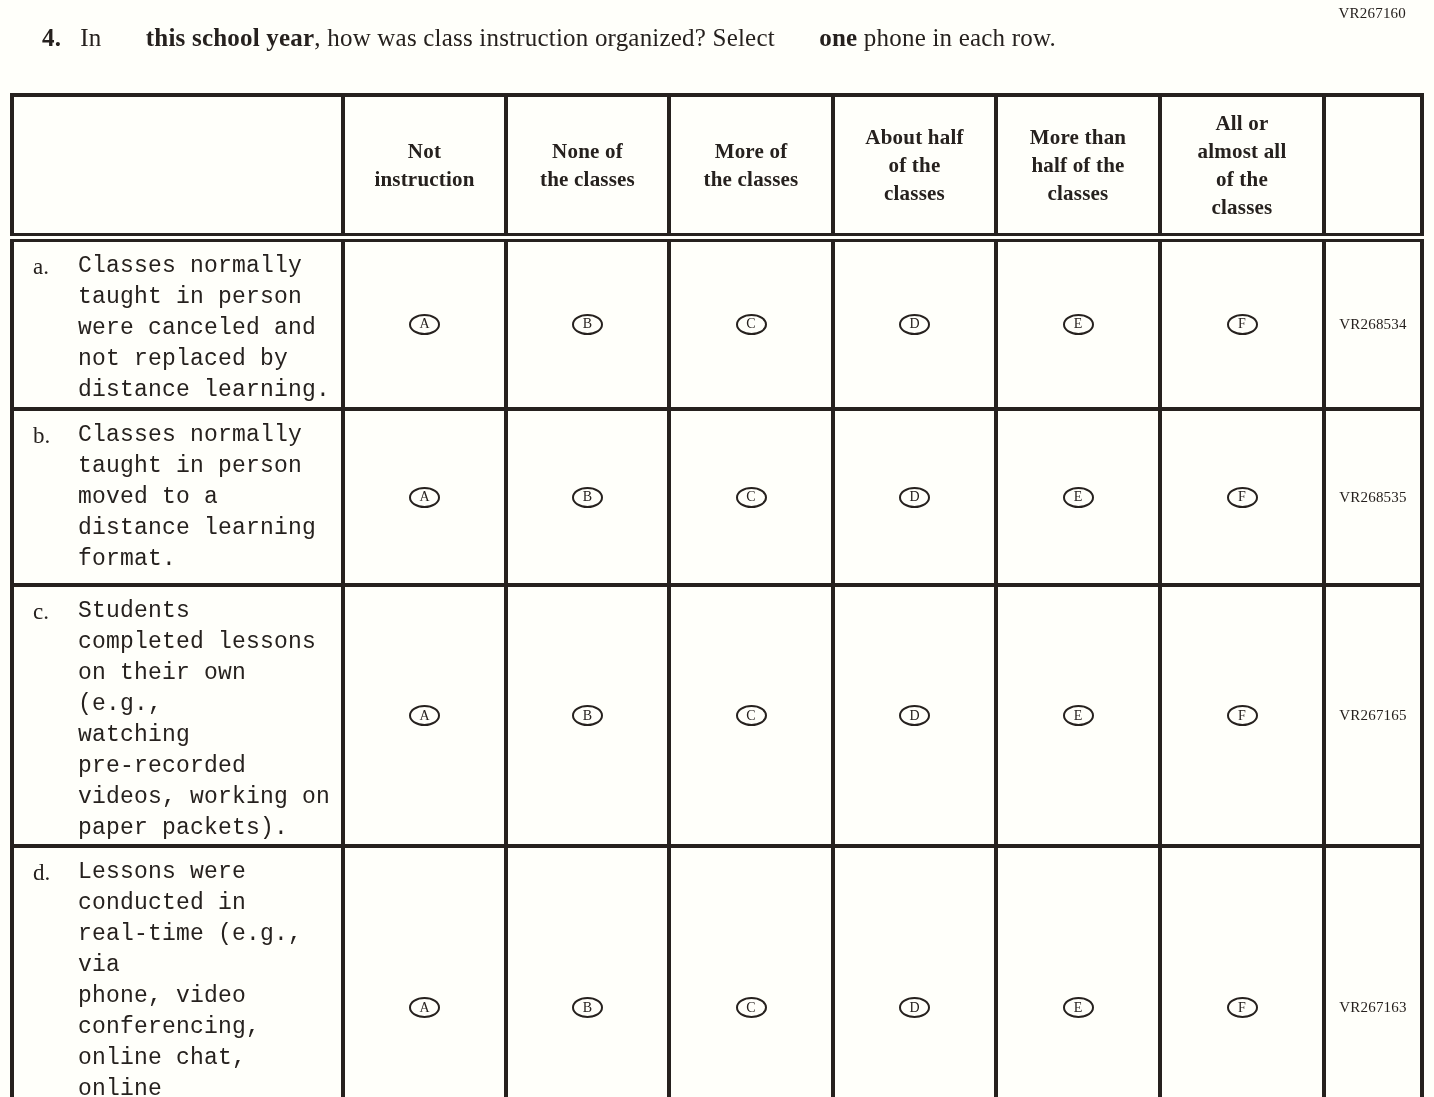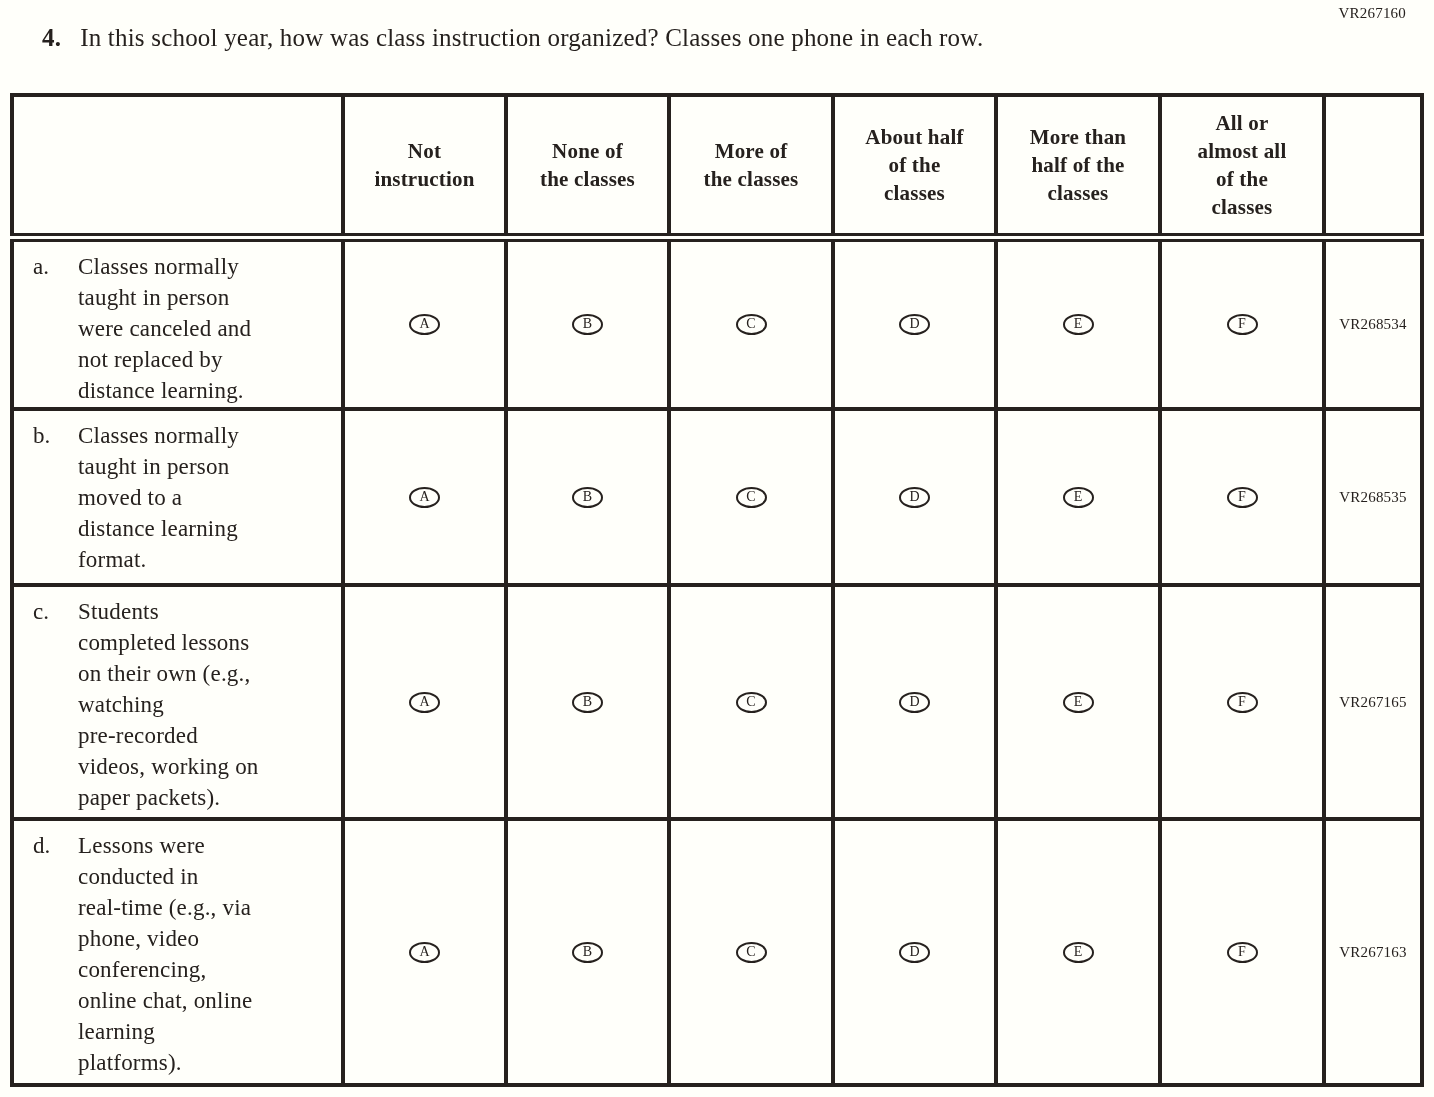--- a/index.html
+++ b/index.html
@@ -31,21 +31,22 @@
     left: 42px;
     font-size: 25px;
     letter-spacing: 0.2px;
     white-space: nowrap;
   }
   .q-number {
     font-weight: bold;
     margin-right: 19px;
   }
   .q-bold {
-    font-weight: normal;
+    font-weight: bold;
+    margin-left: 38px;
   }
 
   
   table.matrix {
     position: absolute;
     top: 93px;
     left: 10px;
     width: 1410px;
     border-collapse: collapse;
     table-layout: fixed;
@@ -80,20 +81,21 @@
     flex: none;
     width: 45px;
     font-size: 23px;
     line-height: 31px;
   }
   .row-text {
     font-size: 23px;
     line-height: 31px;
     white-space: pre-line;
     letter-spacing: 0.2px;
+    font-family: Liberation Mono, monospace;
   }
 
   td.option-cell {
     text-align: center;
     vertical-align: middle;
   }
   .option-circle {
     display: inline-flex;
     align-items: center;
     justify-content: center;
@@ -113,21 +115,21 @@
     letter-spacing: 0.2px;
     padding: 0 2px;
     margin-top: 33px;
   }
 </style>
 </head>
 <body>
 
 <div class="page-code-top">VR267160</div>
 
-<div class="question-line"><span class="q-number">4.</span><span>In </span><span class="q-bold">this school year</span><span>, how was class instruction organized? Classes </span><span class="q-bold">one</span><span> phone in each row.</span></div>
+<div class="question-line"><span class="q-number">4.</span><span>In </span><span class="q-bold">this school year</span><span>, how was class instruction organized? Select </span><span class="q-bold">one</span><span> phone in each row.</span></div>
 
 <table class="matrix">
   <colgroup>
     <col style="width:331px">
     <col style="width:163px">
     <col style="width:163px">
     <col style="width:164px">
     <col style="width:163px">
     <col style="width:164px">
     <col style="width:164px">

